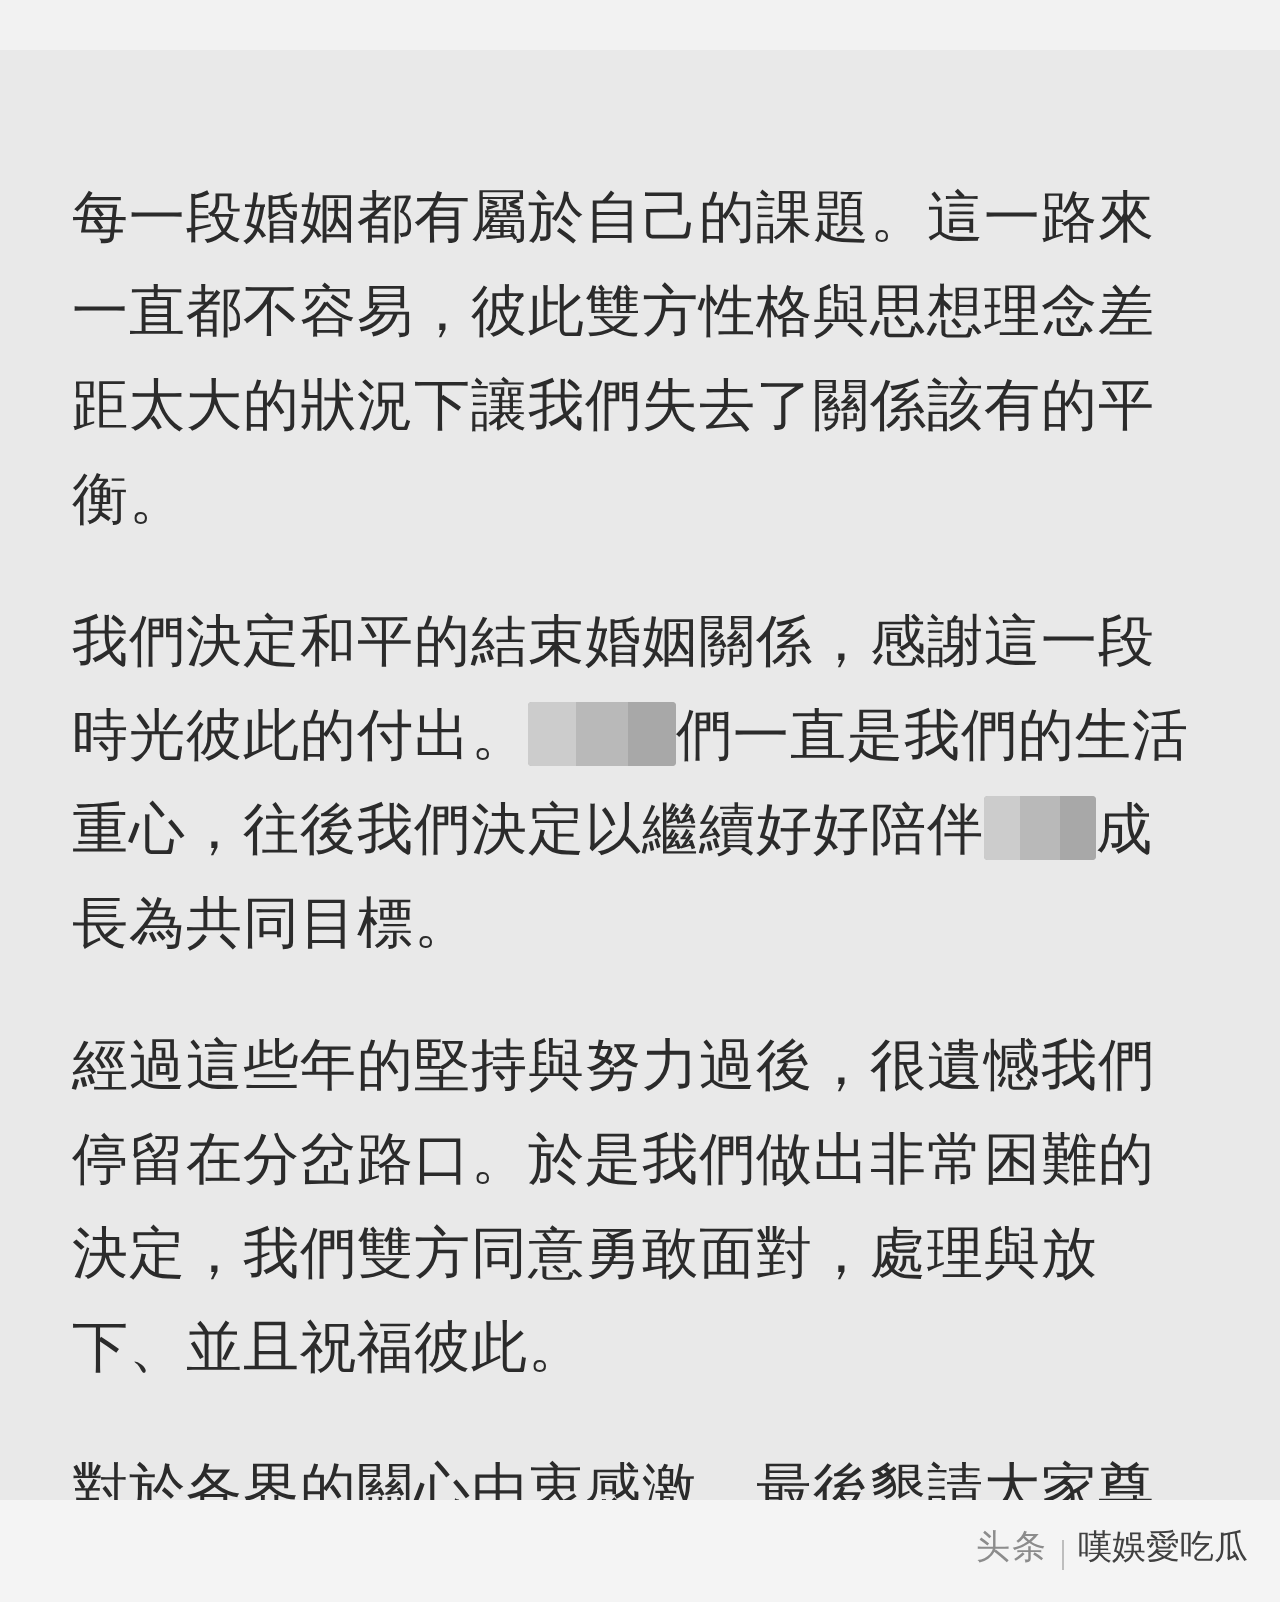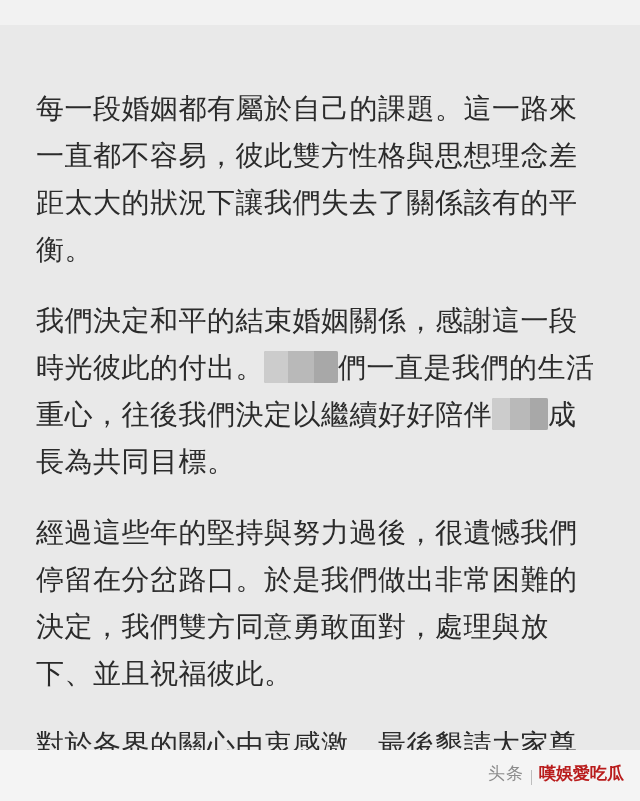--- a/index.html
+++ b/index.html
@@ -79,22 +79,21 @@
     letter-spacing: 1px;
   }
   .wm-sep {
     width: 1px;
     height: 15px;
     background: #bdbdbd;
     display: inline-block;
   }
   .wm-text {
     font-size: 17px;
-    color: #b91c1c;
-    font-weight: bold;
+    color: #404040;
   }
   .top-strip {
     position: absolute;
     left: 0;
     top: 0;
     width: 640px;
     height: 25px;
     background: #f2f2f2;
   }
   .bottom-strip {

